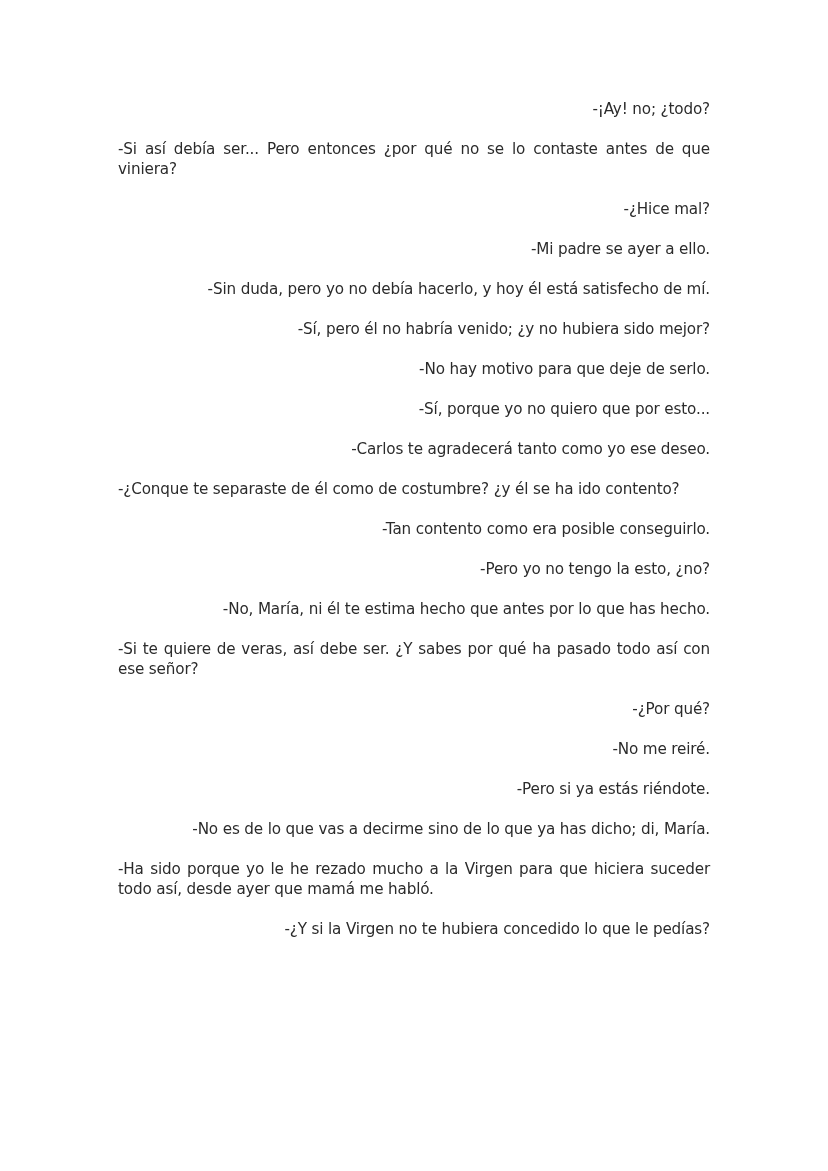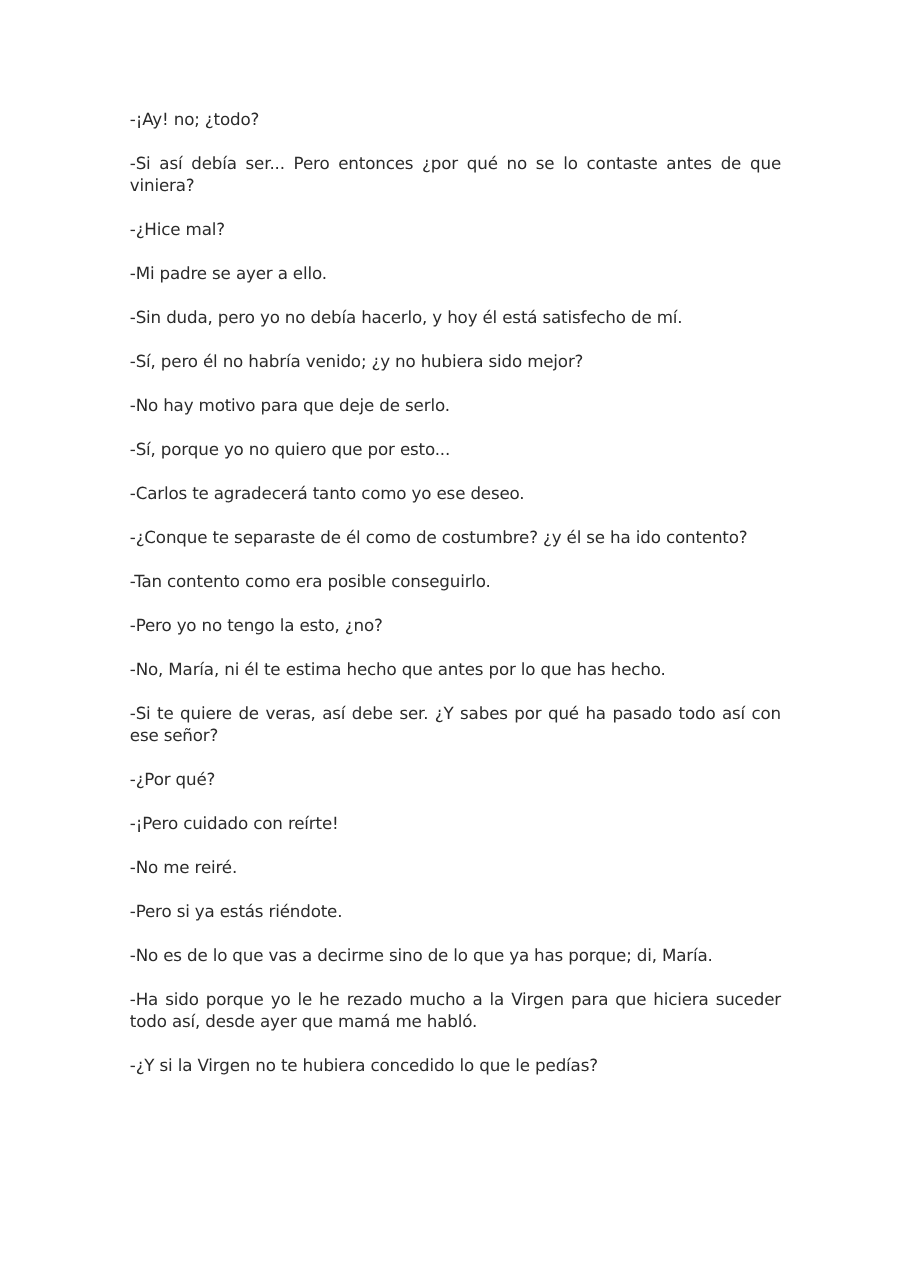--- a/index.html
+++ b/index.html
@@ -23,21 +23,21 @@
       color: #2b2b2b;
       letter-spacing: -0.15px;
     }
     .para {
       margin: 0;
       line-height: 20px;
       text-align: justify;
       min-height: 20px;
     }
     .para.single {
-      text-align: left;
+      text-align: right;
       white-space: nowrap;
     }
     .para + .para {
       margin-top: 20px;
     }
   </style>
 </head>
 <body>
 
 <div class="page">
@@ -49,19 +49,18 @@
   <p class="para single">-Sí, pero él no habría venido; ¿y no hubiera sido mejor?</p>
   <p class="para single">-No hay motivo para que deje de serlo.</p>
   <p class="para single">-Sí, porque yo no quiero que por esto...</p>
   <p class="para single">-Carlos te agradecerá tanto como yo ese deseo.</p>
   <p class="para">-¿Conque te separaste de él como de costumbre? ¿y él se ha ido contento?</p>
   <p class="para single">-Tan contento como era posible conseguirlo.</p>
   <p class="para single">-Pero yo no tengo la esto, ¿no?</p>
   <p class="para single">-No, María, ni él te estima hecho que antes por lo que has hecho.</p>
   <p class="para">-Si te quiere de veras, así debe ser. ¿Y sabes por qué ha pasado todo así con ese señor?</p>
   <p class="para single">-¿Por qué?</p>
-  <p class="para single">-¡Pero cuidado con reírte!</p>
   <p class="para single">-No me reiré.</p>
   <p class="para single">-Pero si ya estás riéndote.</p>
-  <p class="para single">-No es de lo que vas a decirme sino de lo que ya has porque; di, María.</p>
+  <p class="para single">-No es de lo que vas a decirme sino de lo que ya has dicho; di, María.</p>
   <p class="para">-Ha sido porque yo le he rezado mucho a la Virgen para que hiciera suceder todo así, desde ayer que mamá me habló.</p>
   <p class="para single">-¿Y si la Virgen no te hubiera concedido lo que le pedías?</p>
 </div>
 
 </body></html>

